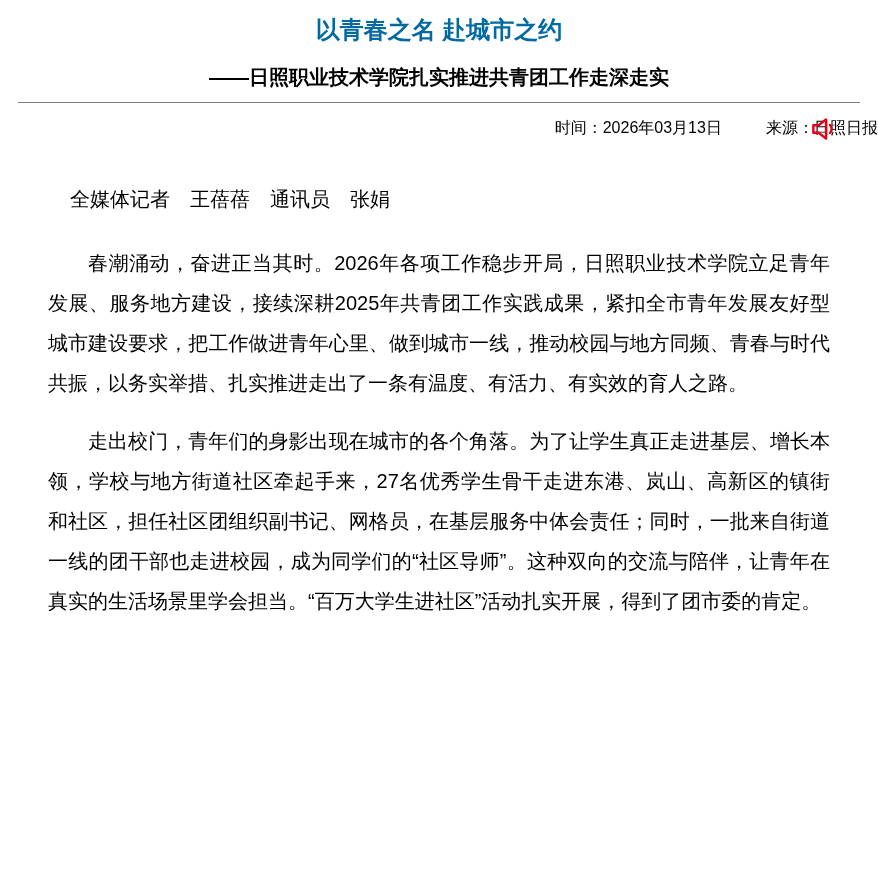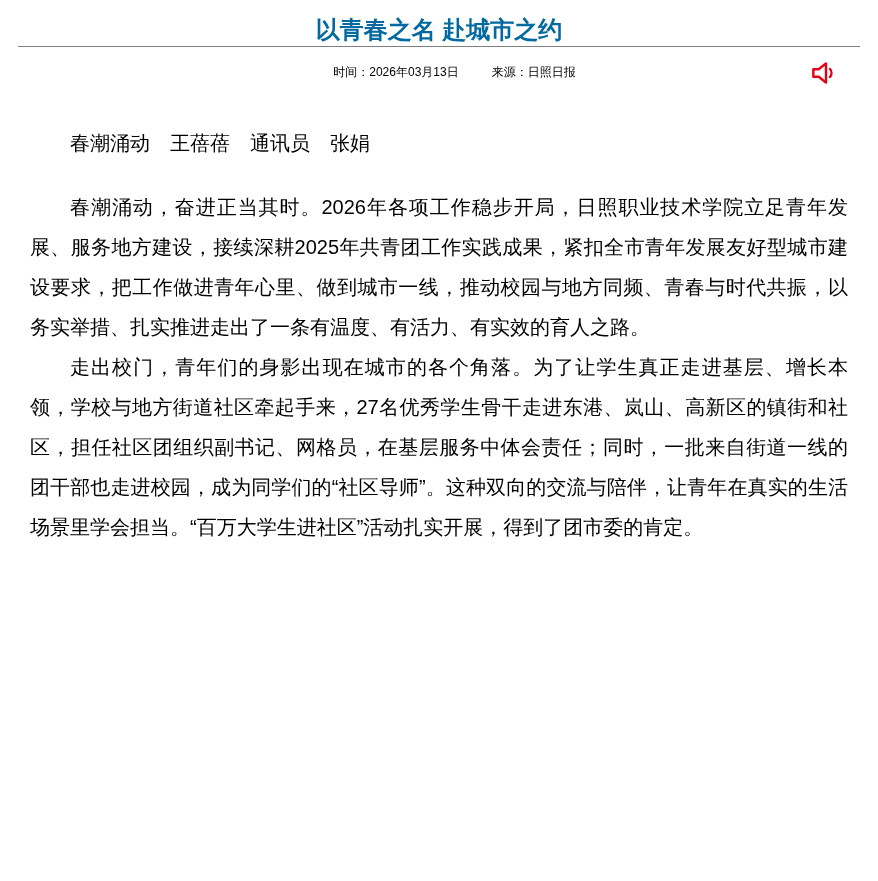--- a/index.html
+++ b/index.html
@@ -39,22 +39,22 @@
     border: none;
     border-top: 1px solid #7f7f7f;
     margin: 0 18px;
     height: 0;
   }
   .meta-row {
     position: relative;
     height: 50px;
   }
   .meta {
-    text-align: center;
-    font-size: 12px;
+    text-align: right;
+    font-size: 16px;
     line-height: 20px;
     padding-top: 15px;
     color: #000000;
     margin-left: 31px;
   }
   .meta-gap {
     display: inline-block;
     width: 2.2em;
   }
   .speaker-btn {
@@ -74,51 +74,52 @@
     font-size: 20px;
     line-height: 40px;
     text-align: justify;
     color: #000000;
   }
   .byline {
     margin: 26px 0 24px 0;
     text-indent: 2em;
   }
   .para {
-    margin: 0;
+    margin: 18px;
     text-indent: 2em;
   }
 </style>
 </head>
 <body>
 
 <div class="page">
 
   <h1 class="article-title">以青春之名 赴城市之约</h1>
 
+  <h2 class="article-subtitle">——日照职业技术学院扎实推进共青团工作走深走实</h2>
 
   <hr class="header-divider">
 
   <div class="meta-row">
     <div class="meta">
       <span>时间：2026年03月13日</span>
       <span class="meta-gap"></span>
       <span>来源：日照日报</span>
     </div>
 
     <button class="speaker-btn" aria-label="read aloud">
       <svg width="32" height="32" viewBox="0 0 24 24" fill="none" stroke="#e60012" stroke-width="1.8" stroke-linejoin="round" stroke-linecap="round">
         <path d="M4 9.2 H8 L13.5 4.8 V19.2 L8 14.8 H4 Z"></path>
         <path d="M16.5 9 a4.6 4.6 0 0 1 0 6"></path>
       </svg>
     </button>
   </div>
 
   <div class="article-body">
-    <p class="byline">春潮涌动　王蓓蓓　通讯员　张娟</p>
+    <p class="byline">全媒体记者　王蓓蓓　通讯员　张娟</p>
 
     <p class="para">春潮涌动，奋进正当其时。2026年各项工作稳步开局，日照职业技术学院立足青年发展、服务地方建设，接续深耕2025年共青团工作实践成果，紧扣全市青年发展友好型城市建设要求，把工作做进青年心里、做到城市一线，推动校园与地方同频、青春与时代共振，以务实举措、扎实推进走出了一条有温度、有活力、有实效的育人之路。</p>
 
 
     <p class="para">走出校门，青年们的身影出现在城市的各个角落。为了让学生真正走进基层、增长本领，学校与地方街道社区牵起手来，27名优秀学生骨干走进东港、岚山、高新区的镇街和社区，担任社区团组织副书记、网格员，在基层服务中体会责任；同时，一批来自街道一线的团干部也走进校园，成为同学们的“社区导师”。这种双向的交流与陪伴，让青年在真实的生活场景里学会担当。“百万大学生进社区”活动扎实开展，得到了团市委的肯定。</p>
   </div>
 
 </div>
 
 </body></html>

